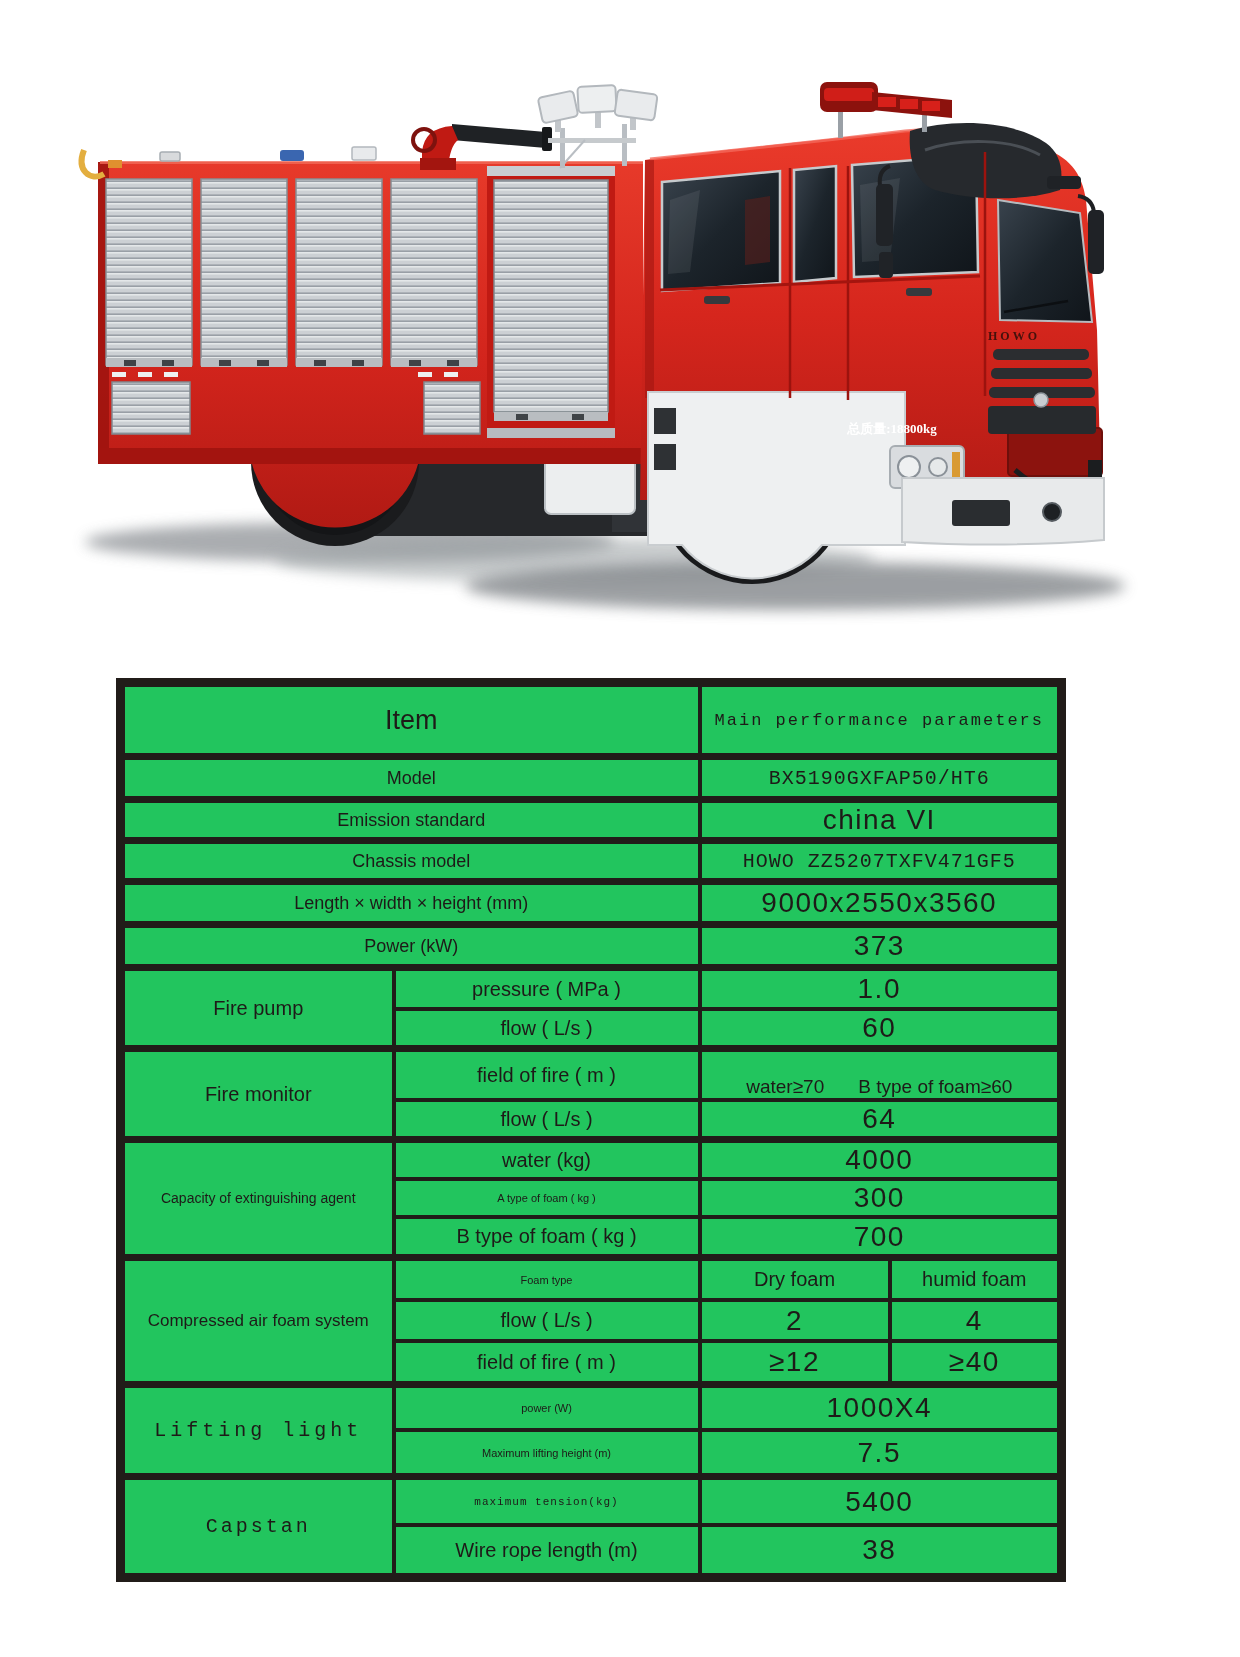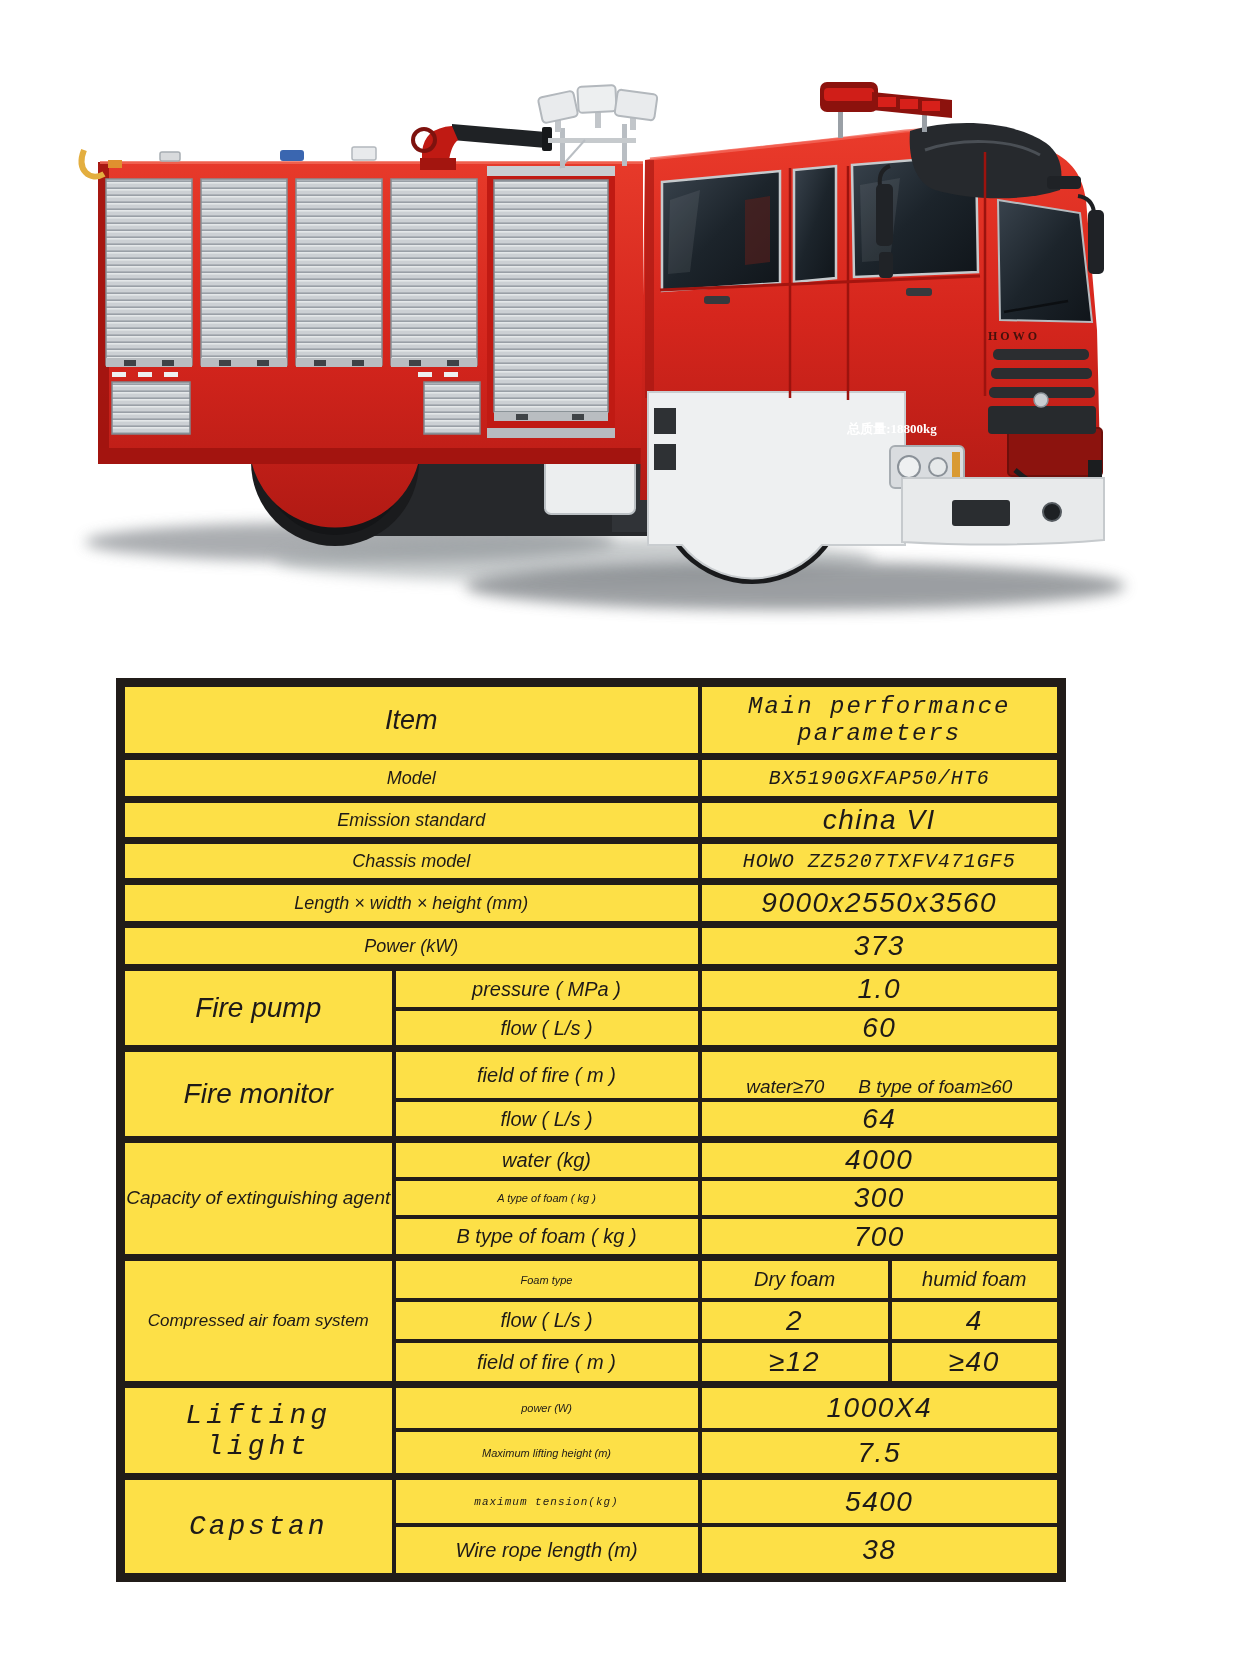--- a/index.html
+++ b/index.html
@@ -1,32 +1,32 @@
 <!DOCTYPE html>
 <html><head>
 <meta charset="utf-8">
 <style>
   html,body{margin:0;padding:0;background:#ffffff;}
   body{width:1240px;height:1657px;position:relative;font-family:"Liberation Sans",sans-serif;color:#1e1a18;}
   #truck-area{position:absolute;left:0;top:0;width:1068px;height:660px;}
   #spec-area{position:absolute;left:116px;top:678px;}
-  table.spec{border-collapse:collapse;table-layout:fixed;width:946px;background:#fde047;font-style:italic;}
+  table.spec{border-collapse:collapse;table-layout:fixed;width:946px;background:#22c55e;}
   table.spec{border:9px solid #211c19;}
   table.spec td{border:4px solid #211c19;text-align:center;vertical-align:middle;padding:0;overflow:hidden;}
   tr.sep td{border-top-width:7px;}
   .h-item{font-size:27px;}
   .mono{font-family:"Liberation Mono","DejaVu Sans Mono",monospace;}
-  .h-params{font-size:24px;letter-spacing:2px;}
+  .h-params{font-size:17px;letter-spacing:2px;}
   .lbl{font-size:18px;}
   .sub{font-size:20px;}
   .sub-sm{font-size:11px;}
   .val{font-size:28px;letter-spacing:1.5px;}
   .val-mono{font-size:20px;letter-spacing:1px;}
-  .grp{font-size:28px;}
-  .pad-3line{padding-left:62px;padding-right:62px;line-height:1.3;font-size:19px;}
+  .grp{font-size:20px;}
+  .pad-3line{padding-left:62px;padding-right:62px;line-height:1.3;font-size:14px;}
   .pad-2line{padding-left:55px;padding-right:55px;line-height:1.35;font-size:17px;}
   .ls4{letter-spacing:4px;}
   .ls3{letter-spacing:3px;}
   .ls1{letter-spacing:1px;}
   .dualcell span{display:inline-block;margin-top:24px;}
   .dualcell .gap{width:34px;}
   .fof{font-size:19px;}
 </style>
 </head>
 <body>

